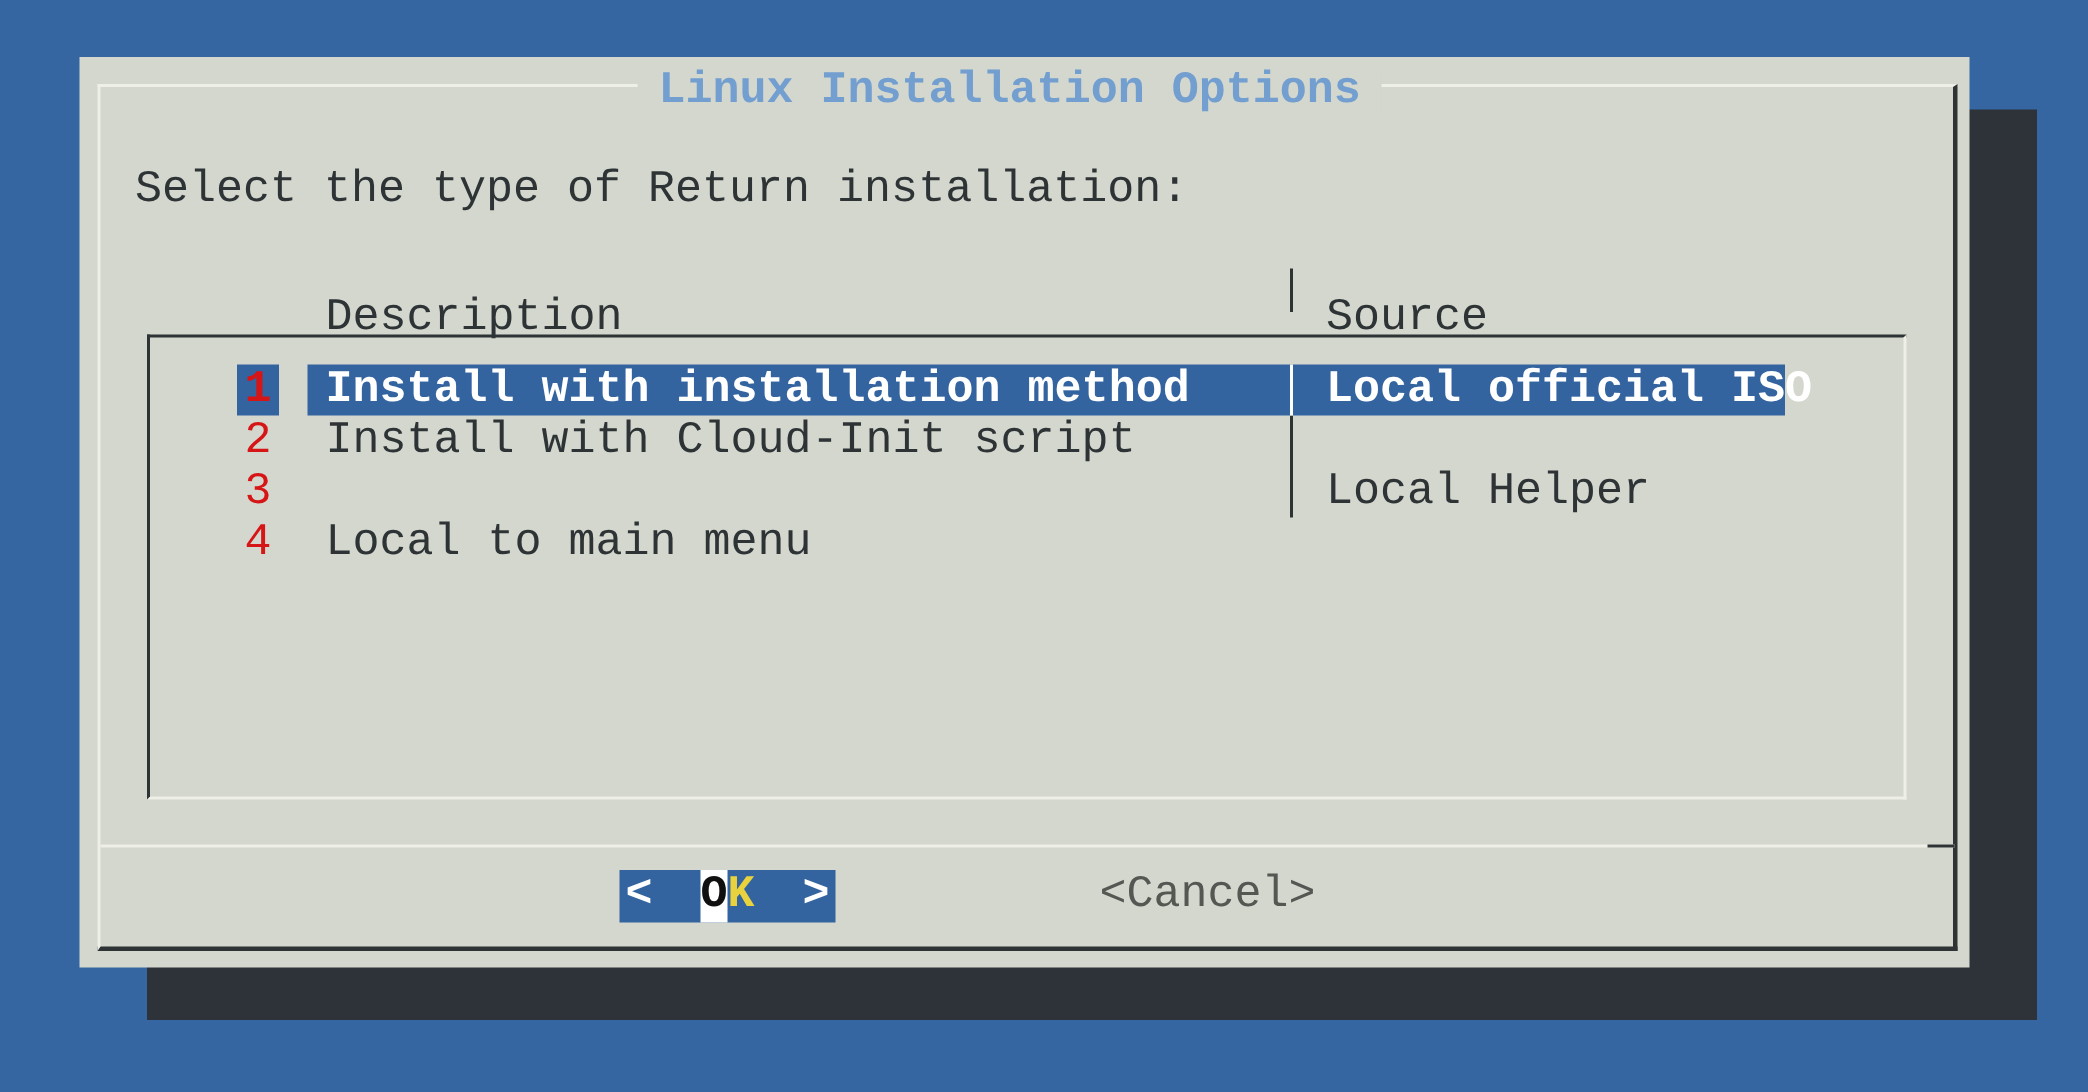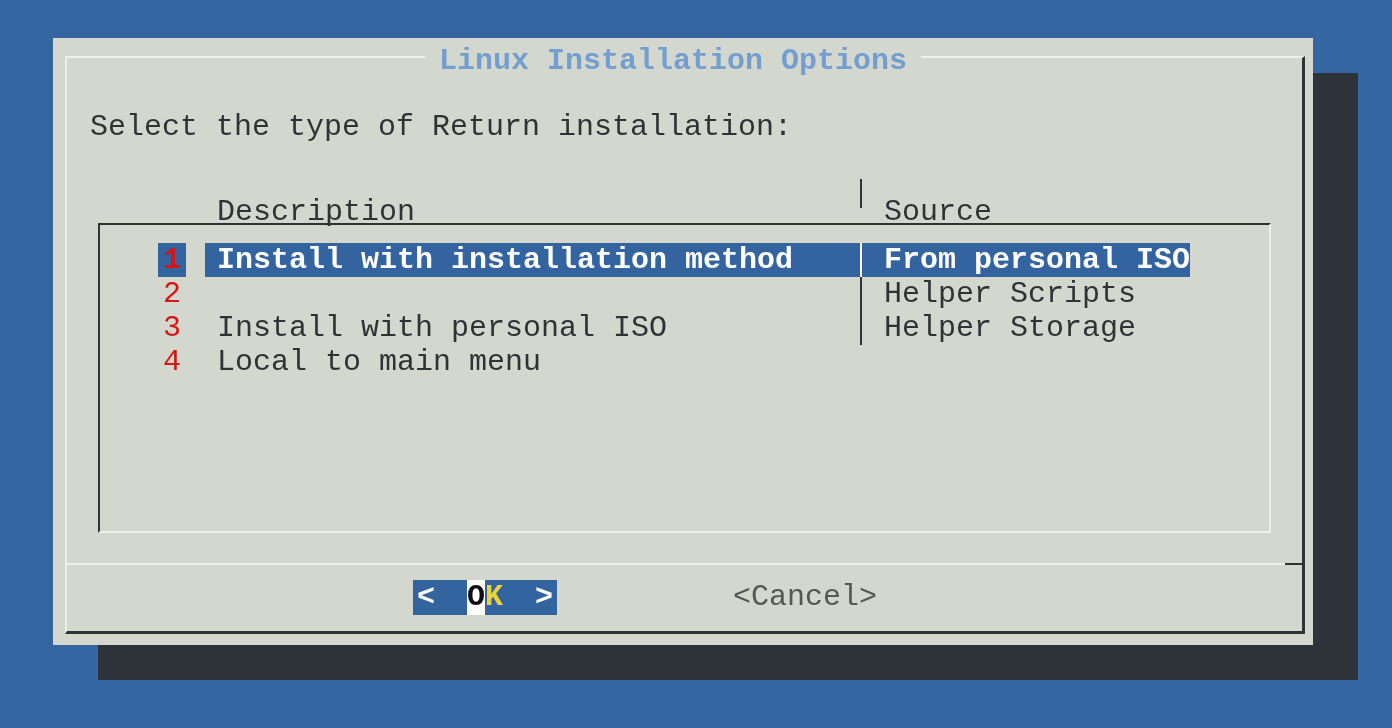--- a/index.html
+++ b/index.html
@@ -131,32 +131,31 @@
     <div class="listbox"></div>
     <div class="v-line rows"></div>
 
     <div class="row selected" style="top:205px">
       <div class="hl-bar"></div>
       <div class="tag-cell">
         <span>1</span>
       </div>
       <span class="desc">Install with installation method</span>
       <div class="hl-pipe"></div>
-      <span class="src">From personal ISO</span>
+      <span class="src">Local official ISO</span>
     </div>
 
     <div class="row" style="top:239px">
       <span class="tag">2</span>
-      <span class="src">Helper Scripts</span>
+      <span class="desc">Install with Cloud-Init script</span>
     </div>
 
     <div class="row" style="top:273px">
       <span class="tag">3</span>
-      <span class="desc">Install with personal ISO</span>
-      <span class="src">Helper Storage</span>
+      <span class="src">Local Helper</span>
     </div>
 
     <div class="row" style="top:307px">
       <span class="tag">4</span>
       <span class="desc">Local to main menu</span>
     </div>
 
     <div class="btn-separator">
       <div class="notch"></div>
     </div>

